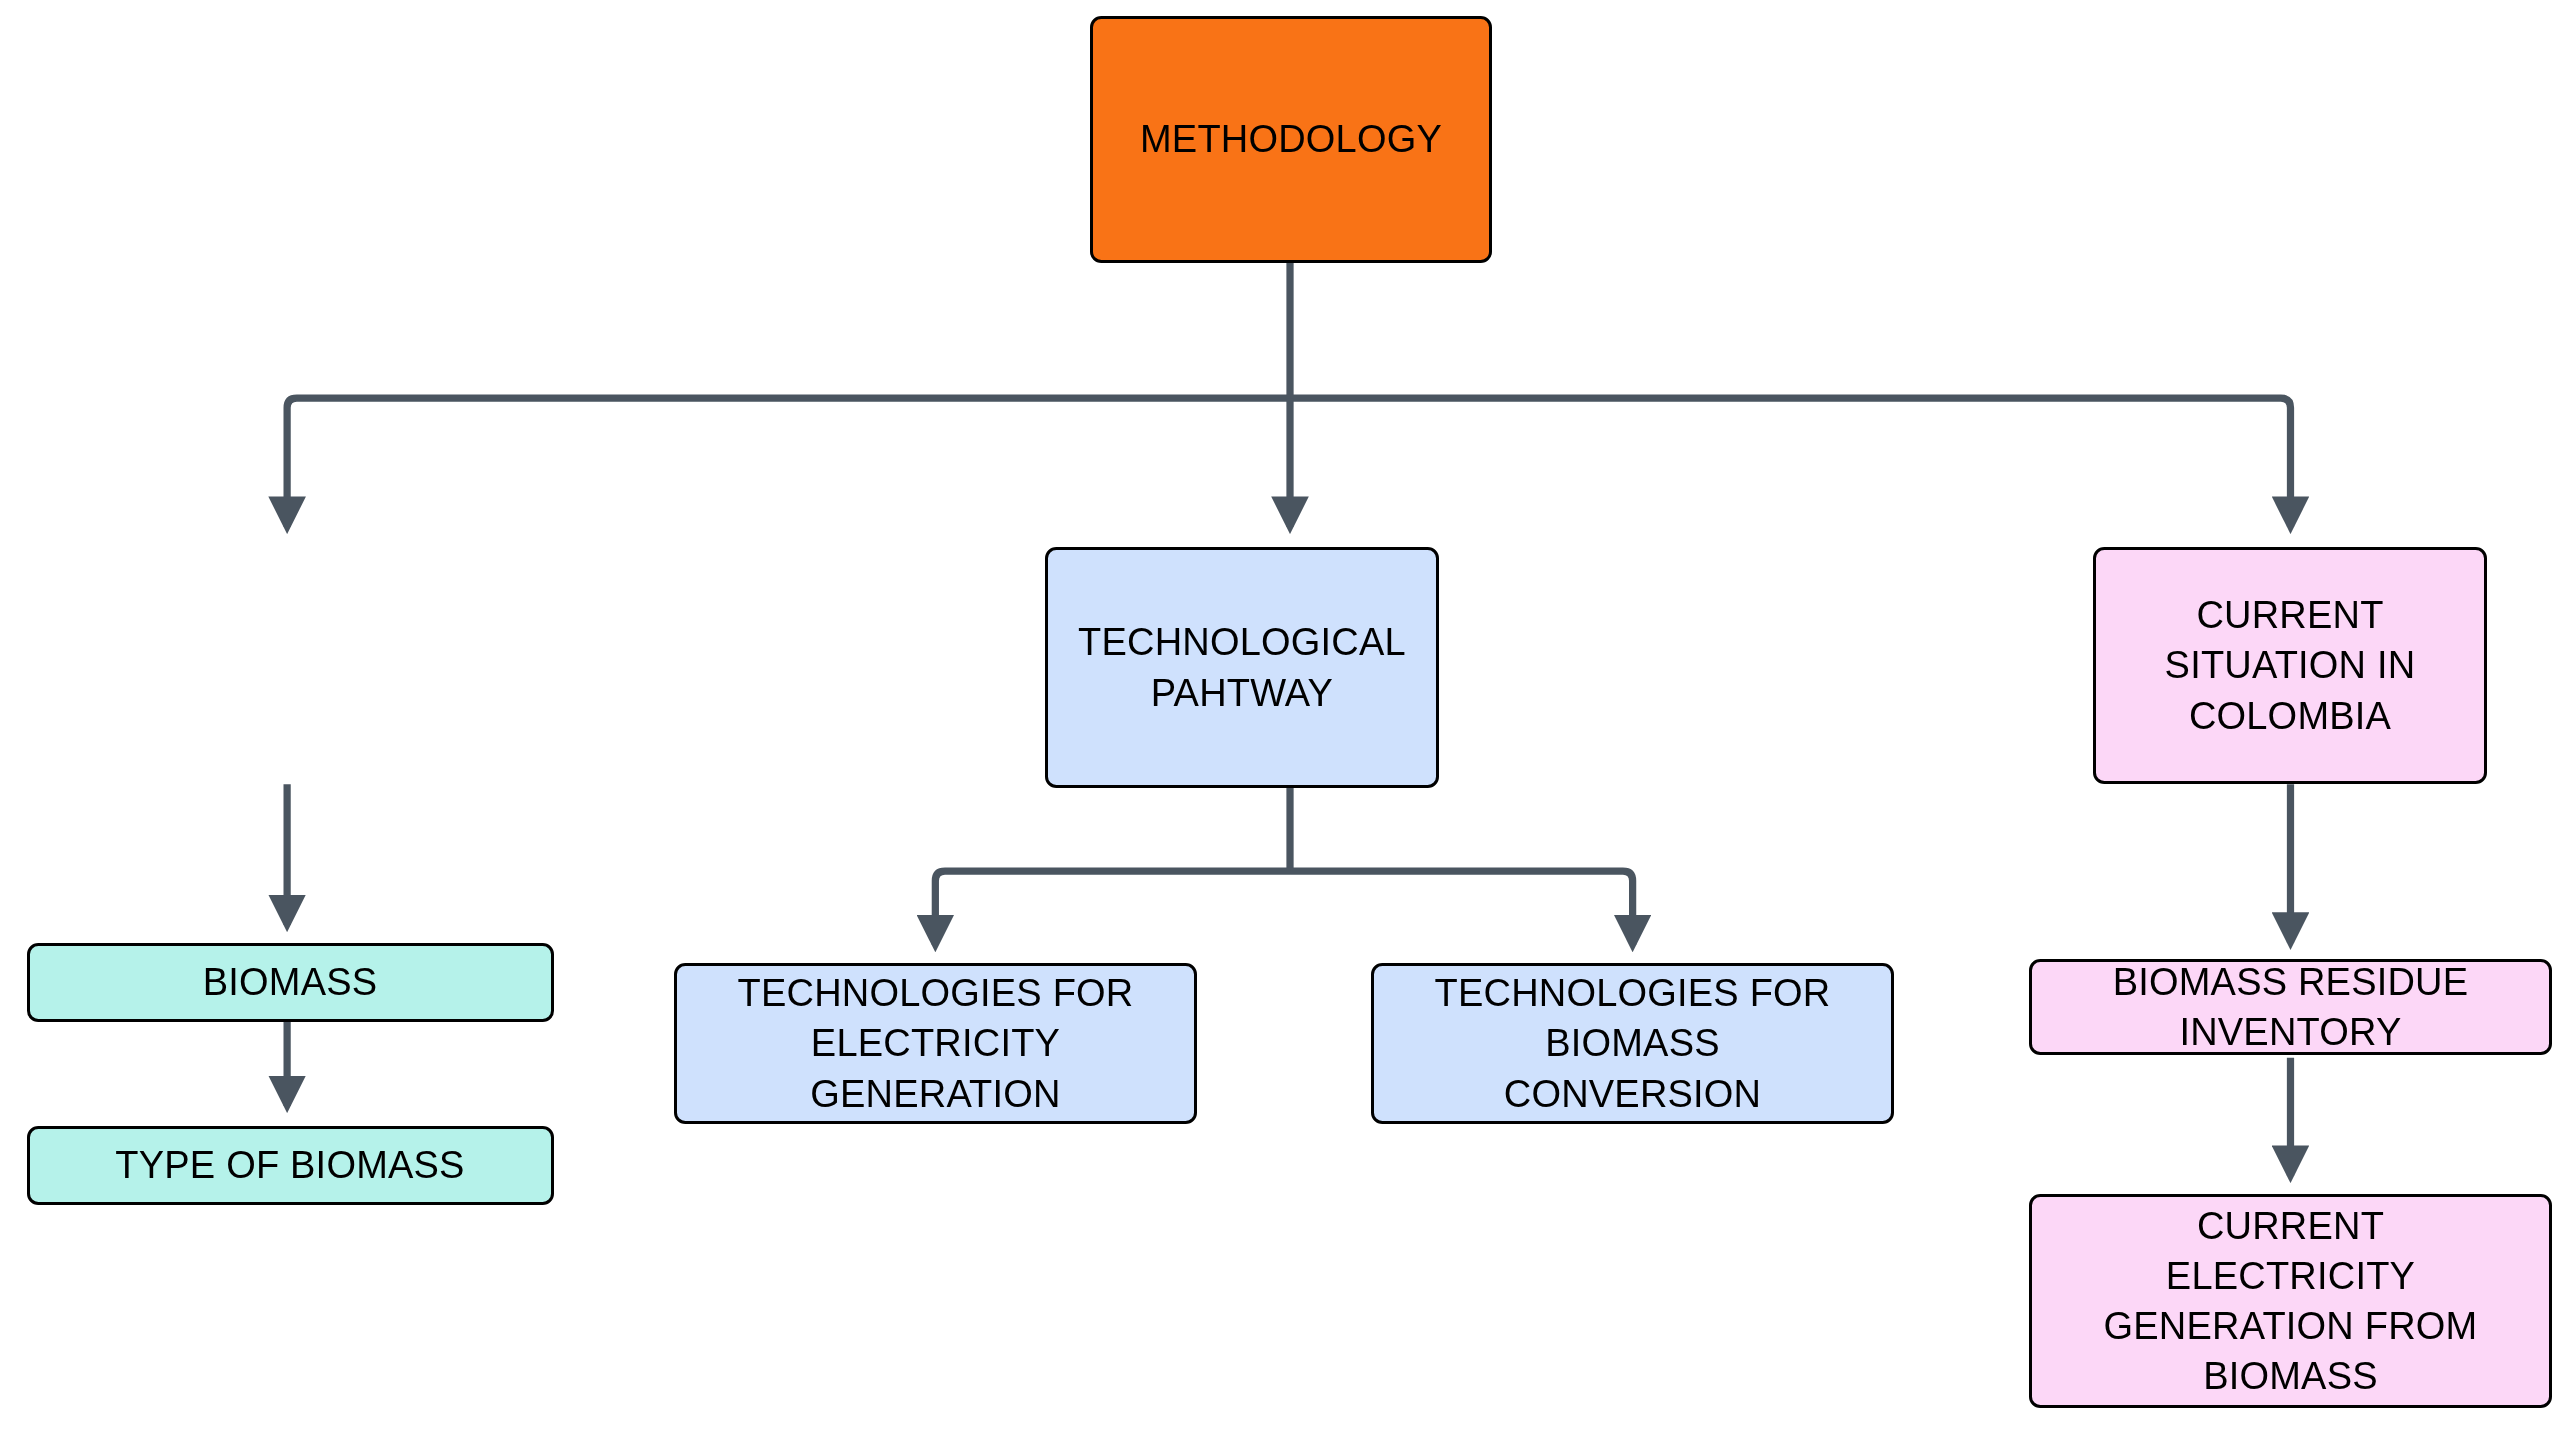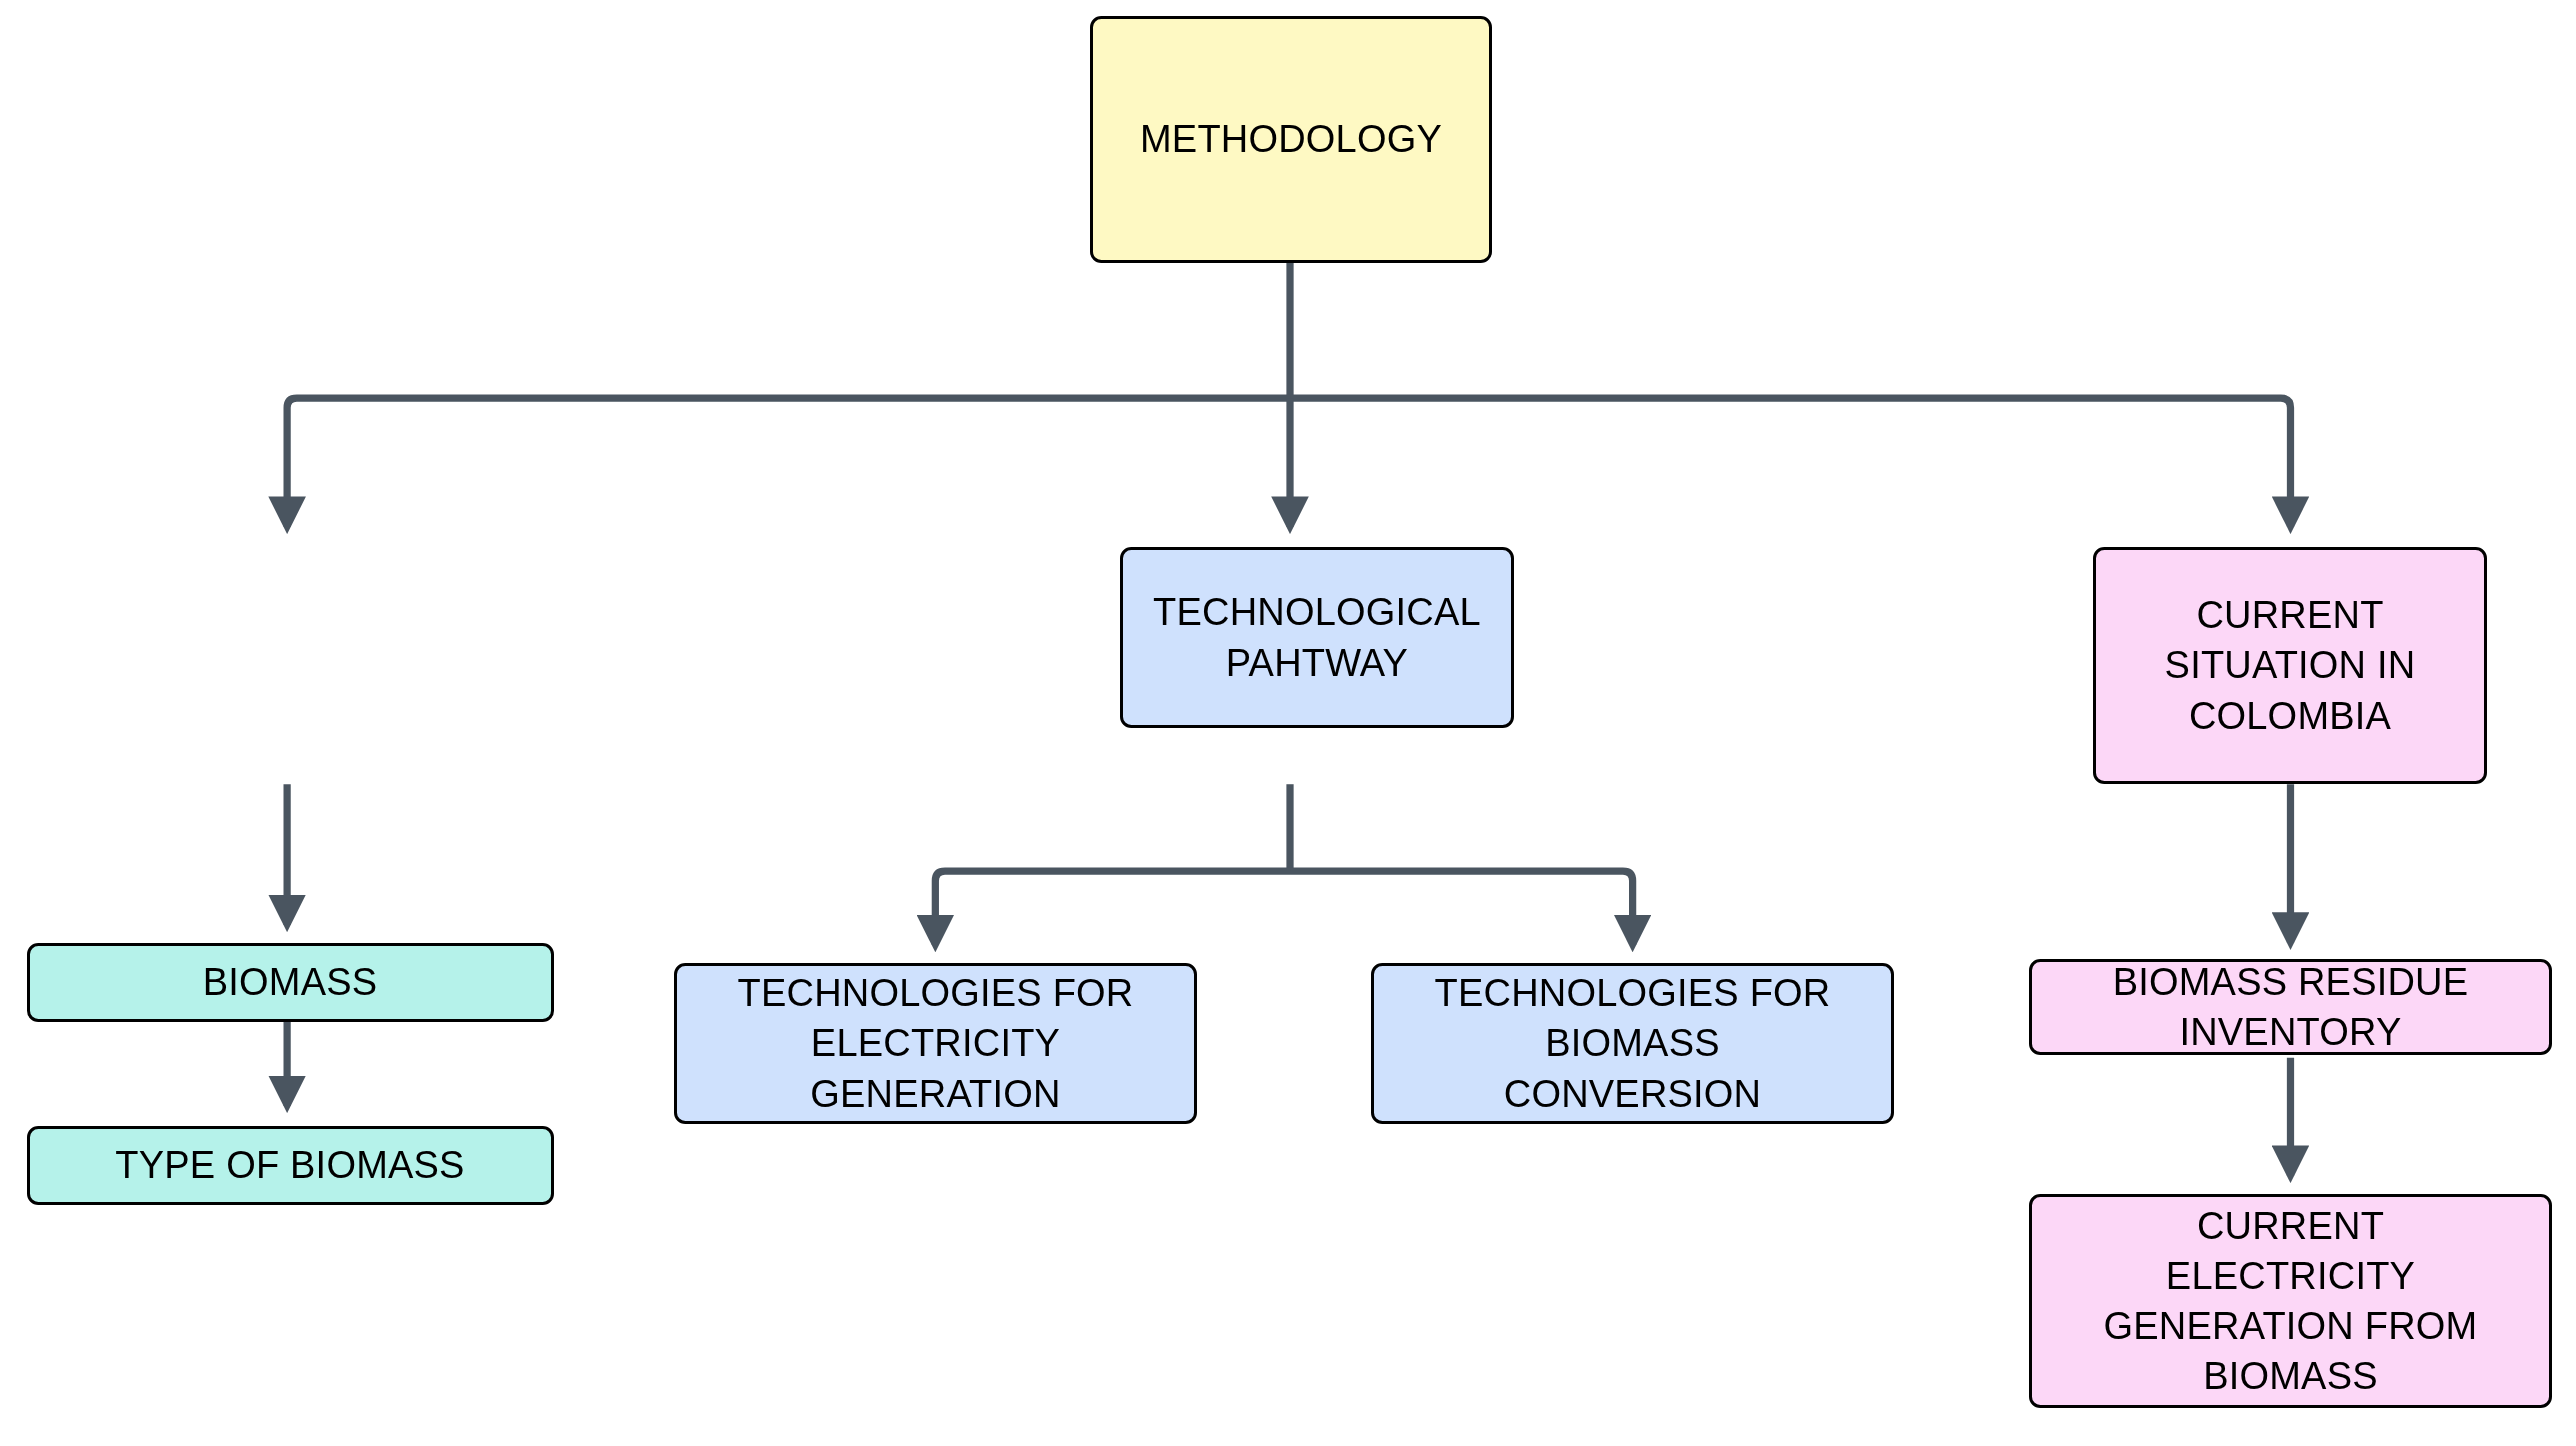--- a/index.html
+++ b/index.html
@@ -34,21 +34,21 @@
     justify-content: center;
     text-align: center;
     color: #000000;
     font-size: 38px;
     line-height: 1.32;
     letter-spacing: 0.2px;
     padding: 3.2px 9.7px;
     white-space: pre-line;
     font-family: "Liberation Sans", sans-serif;
   }
-  .fill-green { background: #fef9c3; }
+  .fill-green { background: #f97316; }
   .fill-teal  { background: #b5f2ea; }
   .fill-blue  { background: #cfe1fd; }
   .fill-pink  { background: #fcd7f7; justify-content: center; }
 </style>
 </head>
 <body>
 
 <div id="canvas">
 
   <svg id="edge-layer" viewBox="0 0 3203 1799" xmlns="http://www.w3.org/2000/svg">
@@ -82,21 +82,21 @@
 
       <path d="M 2848 1315 L 2848 1462" marker-end="url(#arrowhead)"></path>
     </g>
   </svg>
 
   <div class="node fill-green" style="left:1090px; top:16px; width:402px; height:247px;">
     <span>METHODOLOGY</span>
   </div>
 
 
-  <div class="node fill-blue" style="left:1120px; top:547px; width:394px; height:181px;">
+  <div class="node fill-blue" style="left:1045px; top:547px; width:394px; height:241px;">
     <span>TECHNOLOGICAL
 PAHTWAY</span>
   </div>
 
   <div class="node fill-pink" style="left:2093px; top:547px; width:394px; height:237px;">
     <span>CURRENT
 SITUATION IN
 COLOMBIA</span>
   </div>
 

